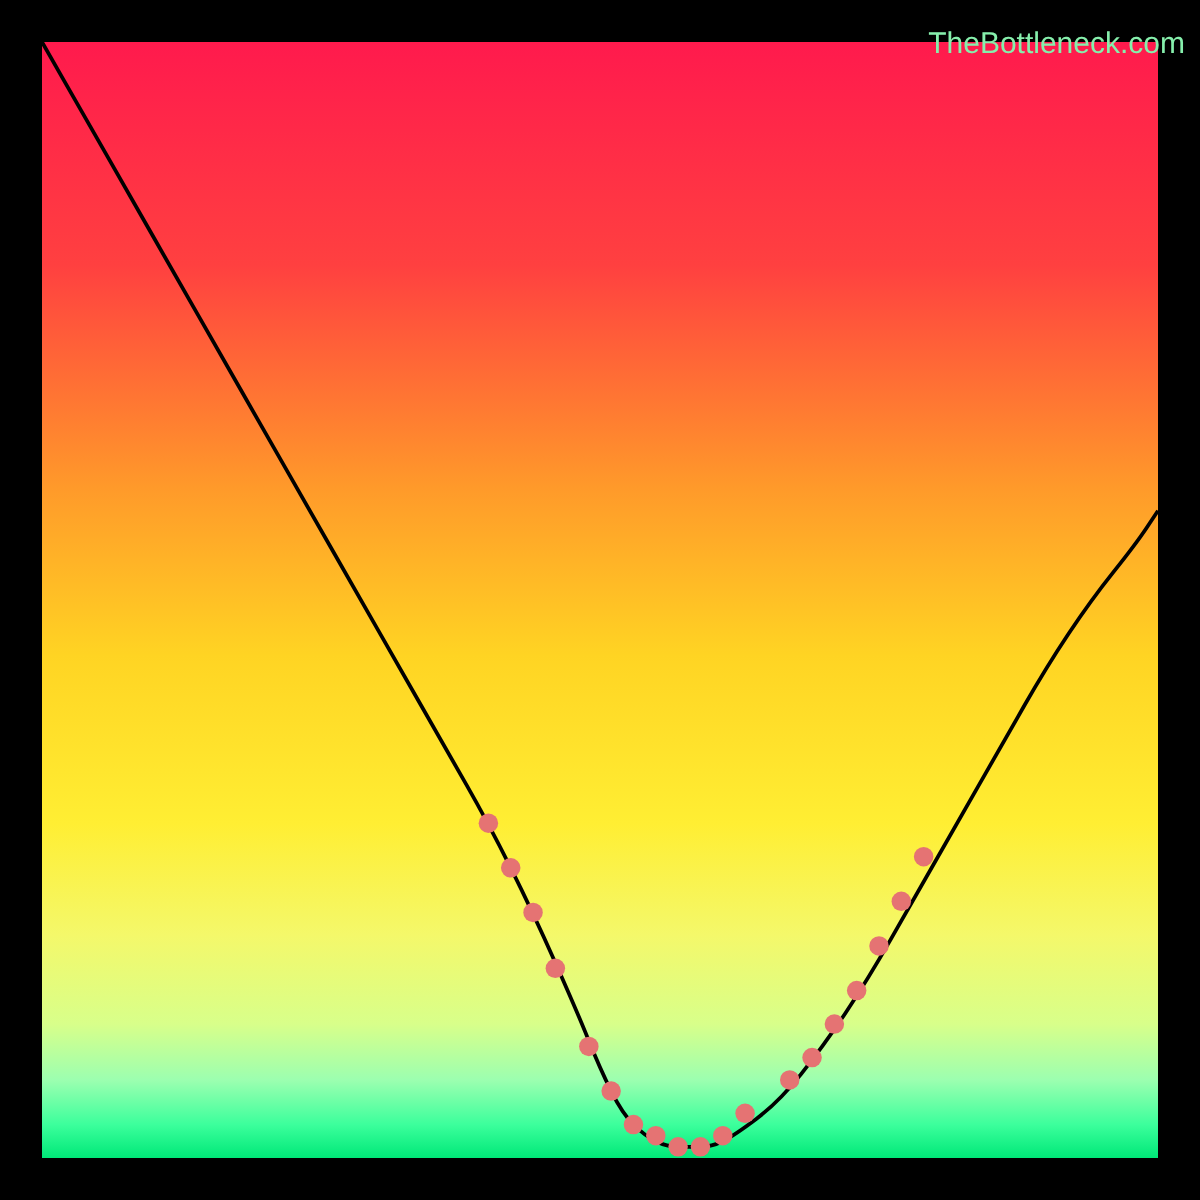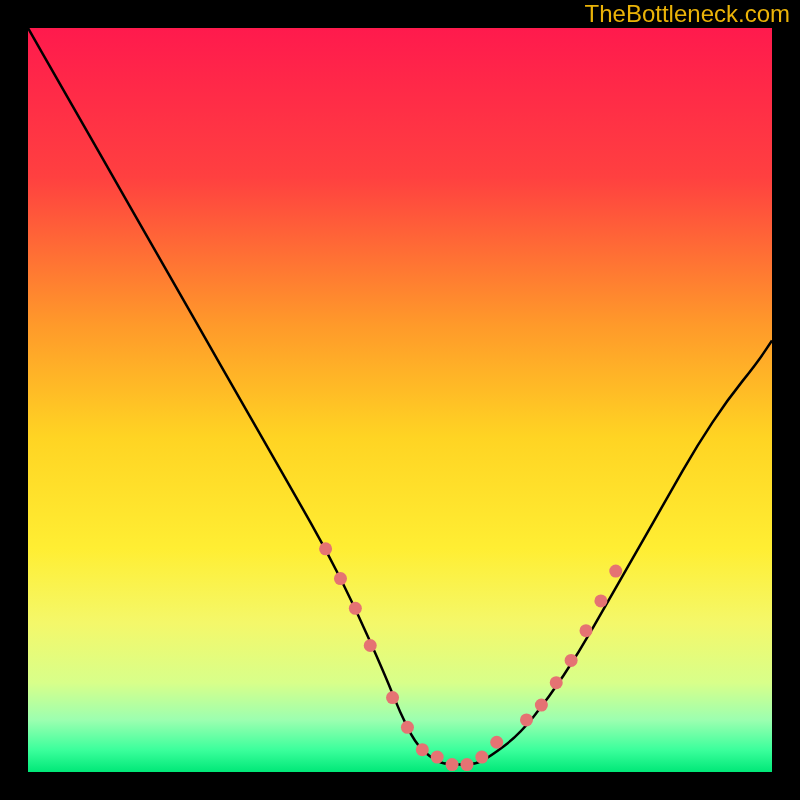--- a/index.html
+++ b/index.html
@@ -6,24 +6,24 @@
     margin: 0;
     padding: 0;
     width: 800px;
     height: 800px;
     background: #000;
     position: relative;
     font-family: Arial, Helvetica, sans-serif;
   }
   .watermark {
     position: absolute;
-    top: 0;
+    top: 18px;
     right: 10px;
-    color: #eab308;
-    font-size: 24px;
+    color: #86efac;
+    font-size: 20px;
     font-weight: 500;
     z-index: 10;
   }
   .plot-area {
     position: absolute;
     left: 28px;
     top: 28px;
     width: 744px;
     height: 744px;
     overflow: hidden;

